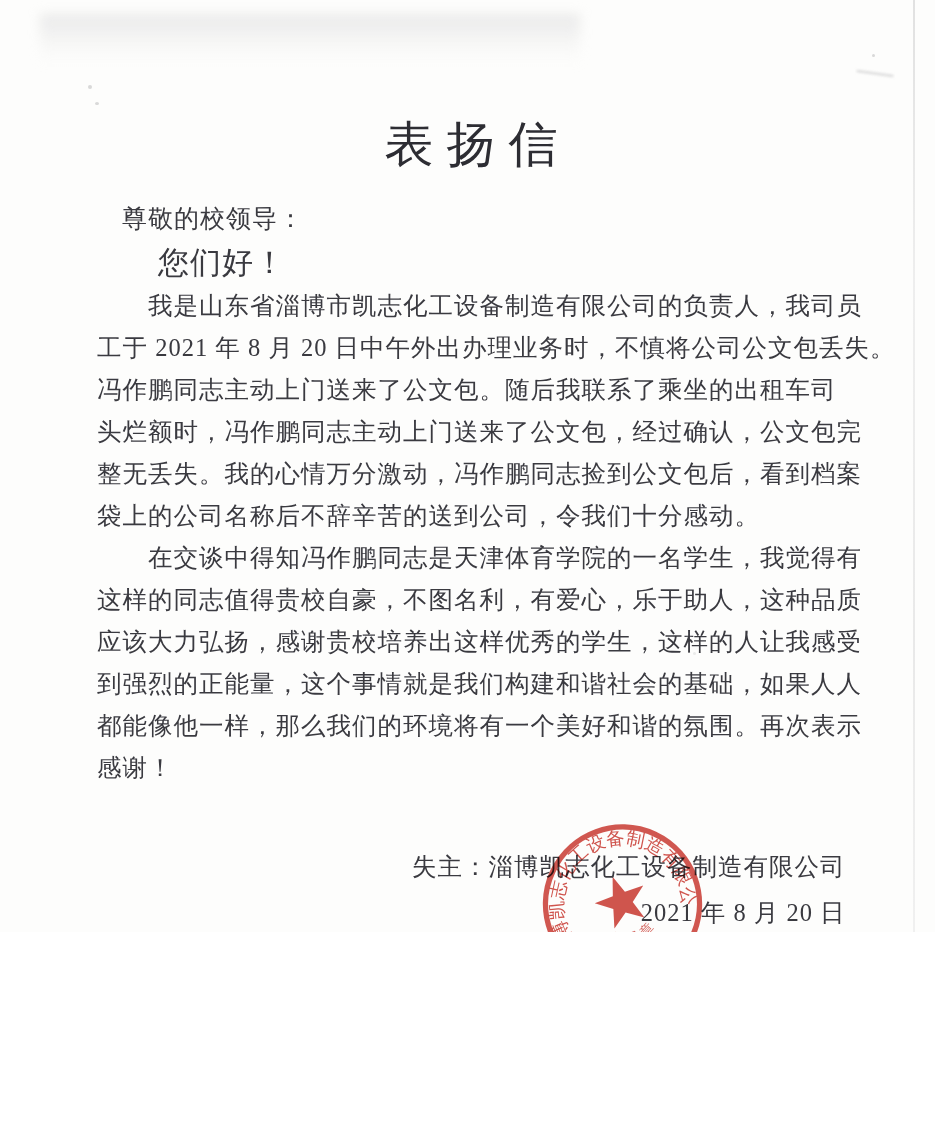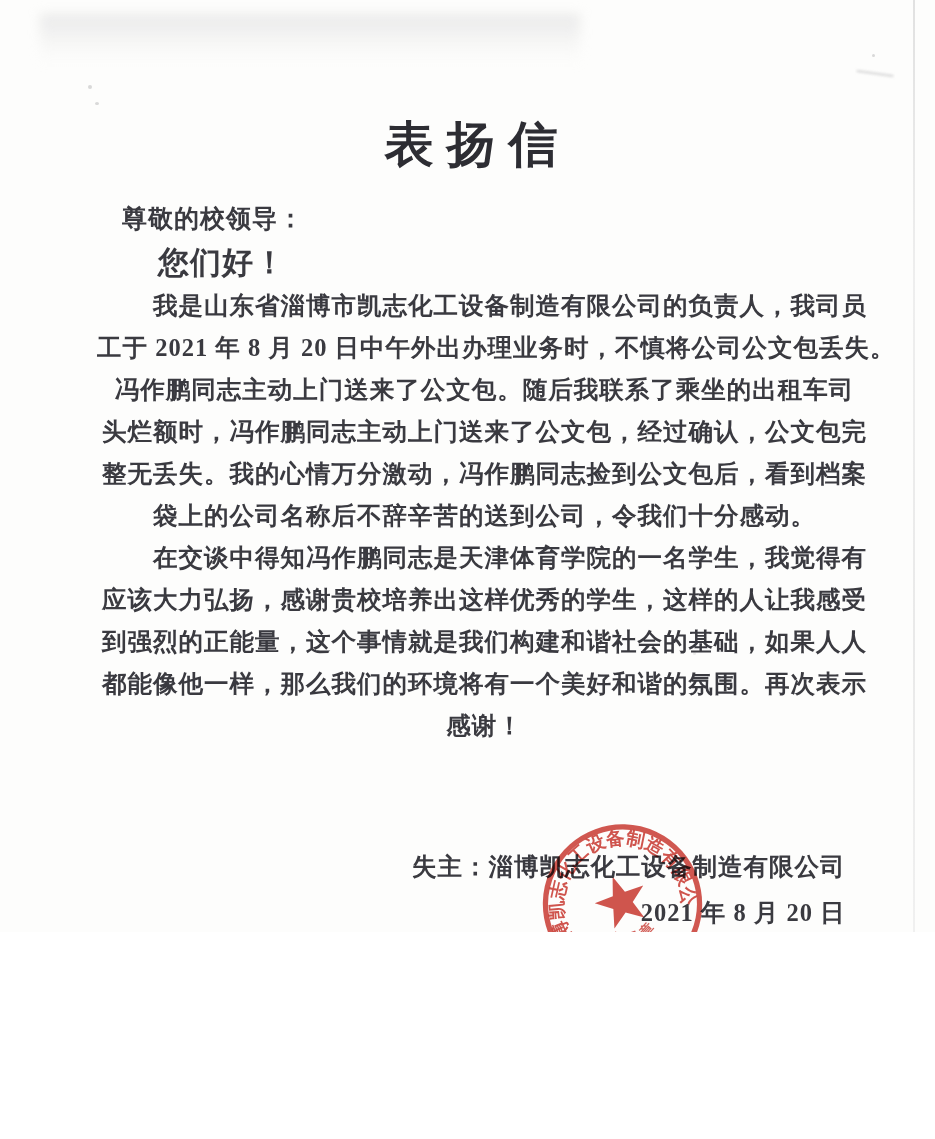--- a/index.html
+++ b/index.html
@@ -3,21 +3,20 @@
 <meta charset="utf-8">
 <style>
   html,body{margin:0;padding:0;background:#ffffff;}
   .page{
     position:relative;
     width:935px;height:932px;
     background:#fdfdfc;
     overflow:hidden;
     font-family:"Liberation Serif","DejaVu Serif",serif;
     color:#3a3a40;
-    font-weight:bold;
   }
   
   .smudge-top{
     position:absolute;left:40px;top:14px;width:540px;height:52px;
     background:linear-gradient(180deg,rgba(210,210,210,.45),rgba(230,230,230,.12) 70%,transparent);
     filter:blur(6px);
   }
   .scanline-right{
     position:absolute;left:913px;top:0;width:2px;height:100%;
     background:linear-gradient(180deg,#d8d8d8,#e9e9e9 30%,#e2e2e2 70%,#ececec);
@@ -44,21 +43,21 @@
     font-size:25px;letter-spacing:1px;margin-top:8px;
   }
   .greeting{
     position:absolute;left:158px;top:242px;
     font-size:31px;letter-spacing:1px;
   }
   .body-text{
     position:absolute;left:97px;top:285px;width:775px;
     font-size:24.5px;line-height:42px;letter-spacing:1px;
   }
-  .body-text .line{height:42px;white-space:pre;text-align:center;}
+  .body-text .line{height:42px;white-space:pre;}
   .signature{
     position:absolute;left:412px;top:844px;
     font-size:24.5px;line-height:46px;letter-spacing:1px;text-align:right;
   }
   .signature .date-line{padding-left:197px;}
 
   .stamp{
     position:absolute;left:535px;top:818px;width:175px;height:172px;
     mix-blend-mode:multiply;opacity:.92;
   }
@@ -83,20 +82,21 @@
   <div class="greeting">您们好！</div>
 
   <div class="body-text">
     <div class="line">　　我是山东省淄博市凯志化工设备制造有限公司的负责人，我司员</div>
     <div class="line">工于 2021 年 8 月 20 日中午外出办理业务时，不慎将公司公文包丢失。</div>
     <div class="line">冯作鹏同志主动上门送来了公文包。随后我联系了乘坐的出租车司</div>
     <div class="line">头烂额时，冯作鹏同志主动上门送来了公文包，经过确认，公文包完</div>
     <div class="line">整无丢失。我的心情万分激动，冯作鹏同志捡到公文包后，看到档案</div>
     <div class="line">袋上的公司名称后不辞辛苦的送到公司，令我们十分感动。</div>
     <div class="line">　　在交谈中得知冯作鹏同志是天津体育学院的一名学生，我觉得有</div>
+    <div class="line">这样的同志值得贵校自豪，不图名利，有爱心，乐于助人，这种品质</div>
     <div class="line">应该大力弘扬，感谢贵校培养出这样优秀的学生，这样的人让我感受</div>
     <div class="line">到强烈的正能量，这个事情就是我们构建和谐社会的基础，如果人人</div>
     <div class="line">都能像他一样，那么我们的环境将有一个美好和谐的氛围。再次表示</div>
     <div class="line">感谢！</div>
   </div>
 
   <div class="signature">
     <div>失主：淄博凯志化工设备制造有限公司</div>
     <div class="date-line">2021 年 8 月 20 日</div>
   </div>

